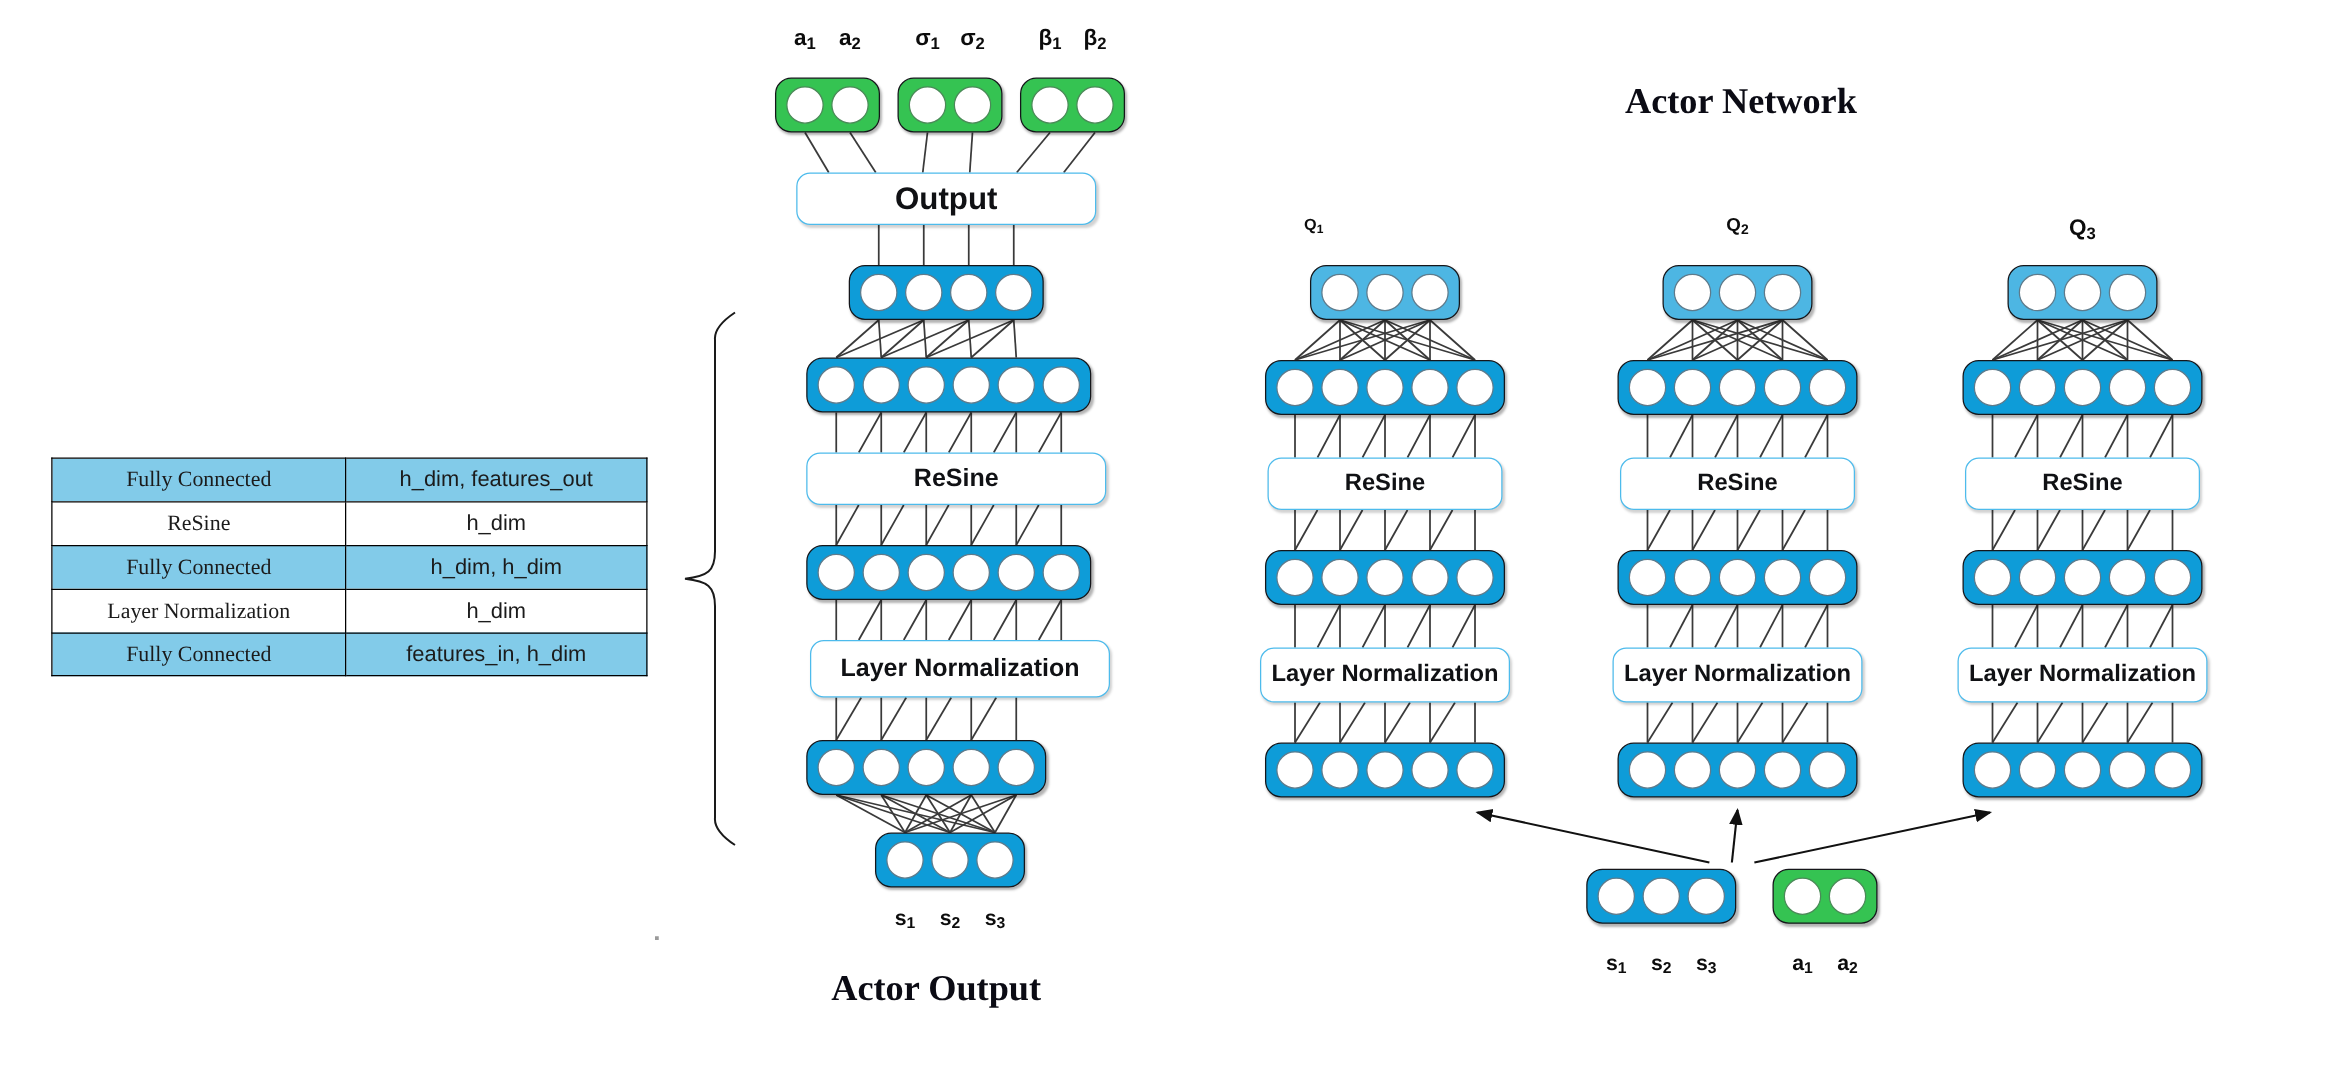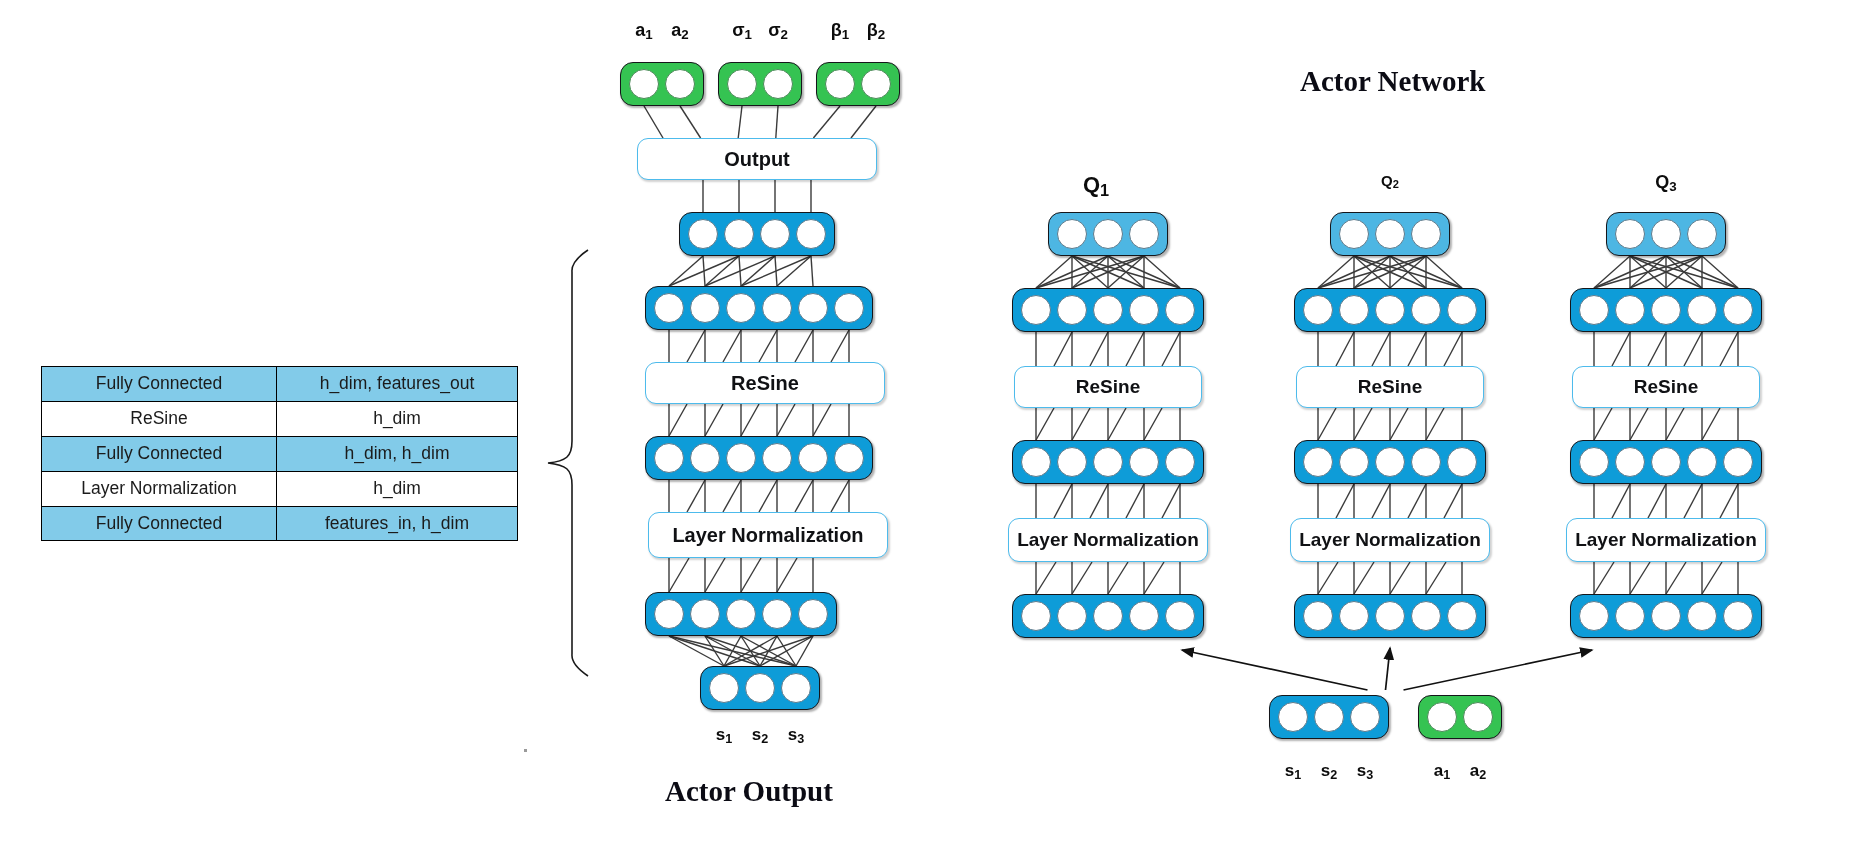--- a/index.html
+++ b/index.html
@@ -40,21 +40,21 @@
     font-size: 17.5px;
     color: #1b1b1b;
   }
   .spec-table td {
     border: 1.6px solid #000000;
     padding: 6px 10px;
     text-align: center;
     white-space: nowrap;
     line-height: 1.25;
   }
-  .spec-table td.c-name { width: 214px; }
+  .spec-table td.c-name { width: 214px; font-family: Liberation Serif, serif; }
   .spec-table td.c-dim  { width: 220px; }
   .spec-table tr.shaded td { background: #82CBE9; }
   .spec-table tr.plain td  { background: #ffffff; }
 
   
   .nblock {
     position: absolute;
     box-sizing: border-box;
     border-radius: 13px;
     display: flex;
@@ -407,21 +407,21 @@
       <div class="nblock filled green" style="left: 816px; top: 62px; width: 84px; height: 44px; background: rgb(53, 195, 82); gap: 6px;">
         <span class="node" style="width: 30px; height: 30px;"></span>
         <span class="node" style="width: 30px; height: 30px;"></span>
       </div>
       <div class="vlabel" style="top: 20px; font-size: 18px; left: 604px; width: 80px; text-align: center;">a<sub>1</sub></div>
       <div class="vlabel" style="top: 20px; font-size: 18px; left: 640px; width: 80px; text-align: center;">a<sub>2</sub></div>
       <div class="vlabel" style="top: 20px; font-size: 18px; left: 702px; width: 80px; text-align: center;">σ<sub>1</sub></div>
       <div class="vlabel" style="top: 20px; font-size: 18px; left: 738px; width: 80px; text-align: center;">σ<sub>2</sub></div>
       <div class="vlabel" style="top: 20px; font-size: 18px; left: 800px; width: 80px; text-align: center;">β<sub>1</sub></div>
       <div class="vlabel" style="top: 20px; font-size: 18px; left: 836px; width: 80px; text-align: center;">β<sub>2</sub></div>
-      <div class="opbox" style="left: 637px; top: 138px; width: 240px; height: 42px; font-size: 20px;">Output</div>
+      <div class="opbox" style="left: 637px; top: 138px; width: 240px; height: 42px; font-size: 25px;">Output</div>
       <div class="nblock filled" style="left: 679px; top: 212px; width: 156px; height: 44px; background: rgb(14, 156, 216); gap: 6px;">
         <span class="node" style="width: 30px; height: 30px;"></span>
         <span class="node" style="width: 30px; height: 30px;"></span>
         <span class="node" style="width: 30px; height: 30px;"></span>
         <span class="node" style="width: 30px; height: 30px;"></span>
       </div>
       <div class="nblock filled" style="left: 645px; top: 286px; width: 228px; height: 44px; background: rgb(14, 156, 216); gap: 6px;">
         <span class="node" style="width: 30px; height: 30px;"></span>
         <span class="node" style="width: 30px; height: 30px;"></span>
         <span class="node" style="width: 30px; height: 30px;"></span>
@@ -475,21 +475,21 @@
         <span class="node" style="width: 30px; height: 30px;"></span>
       </div>
       <div class="opbox" style="left: 1008px; top: 518px; width: 200px; height: 44px; font-size: 19px;">Layer Normalization</div>
       <div class="nblock filled" style="left: 1012px; top: 594px; width: 192px; height: 44px; background: rgb(14, 156, 216); gap: 6px;">
         <span class="node" style="width: 30px; height: 30px;"></span>
         <span class="node" style="width: 30px; height: 30px;"></span>
         <span class="node" style="width: 30px; height: 30px;"></span>
         <span class="node" style="width: 30px; height: 30px;"></span>
         <span class="node" style="width: 30px; height: 30px;"></span>
       </div>
-      <div class="vlabel" style="top: 172px; font-size: 22px; left: 1056px; width: 80px; text-align: center;">Q<sub>1</sub></div>
+      <div class="vlabel" style="top: 172px; font-size: 13px; left: 1011px; width: 80px; text-align: center;">Q<sub>1</sub></div>
       <div class="nblock filled" style="left: 1330px; top: 212px; width: 120px; height: 44px; background: rgb(77, 182, 227); gap: 6px;">
         <span class="node" style="width: 30px; height: 30px;"></span>
         <span class="node" style="width: 30px; height: 30px;"></span>
         <span class="node" style="width: 30px; height: 30px;"></span>
       </div>
       <div class="nblock filled" style="left: 1294px; top: 288px; width: 192px; height: 44px; background: rgb(14, 156, 216); gap: 6px;">
         <span class="node" style="width: 30px; height: 30px;"></span>
         <span class="node" style="width: 30px; height: 30px;"></span>
         <span class="node" style="width: 30px; height: 30px;"></span>
         <span class="node" style="width: 30px; height: 30px;"></span>

